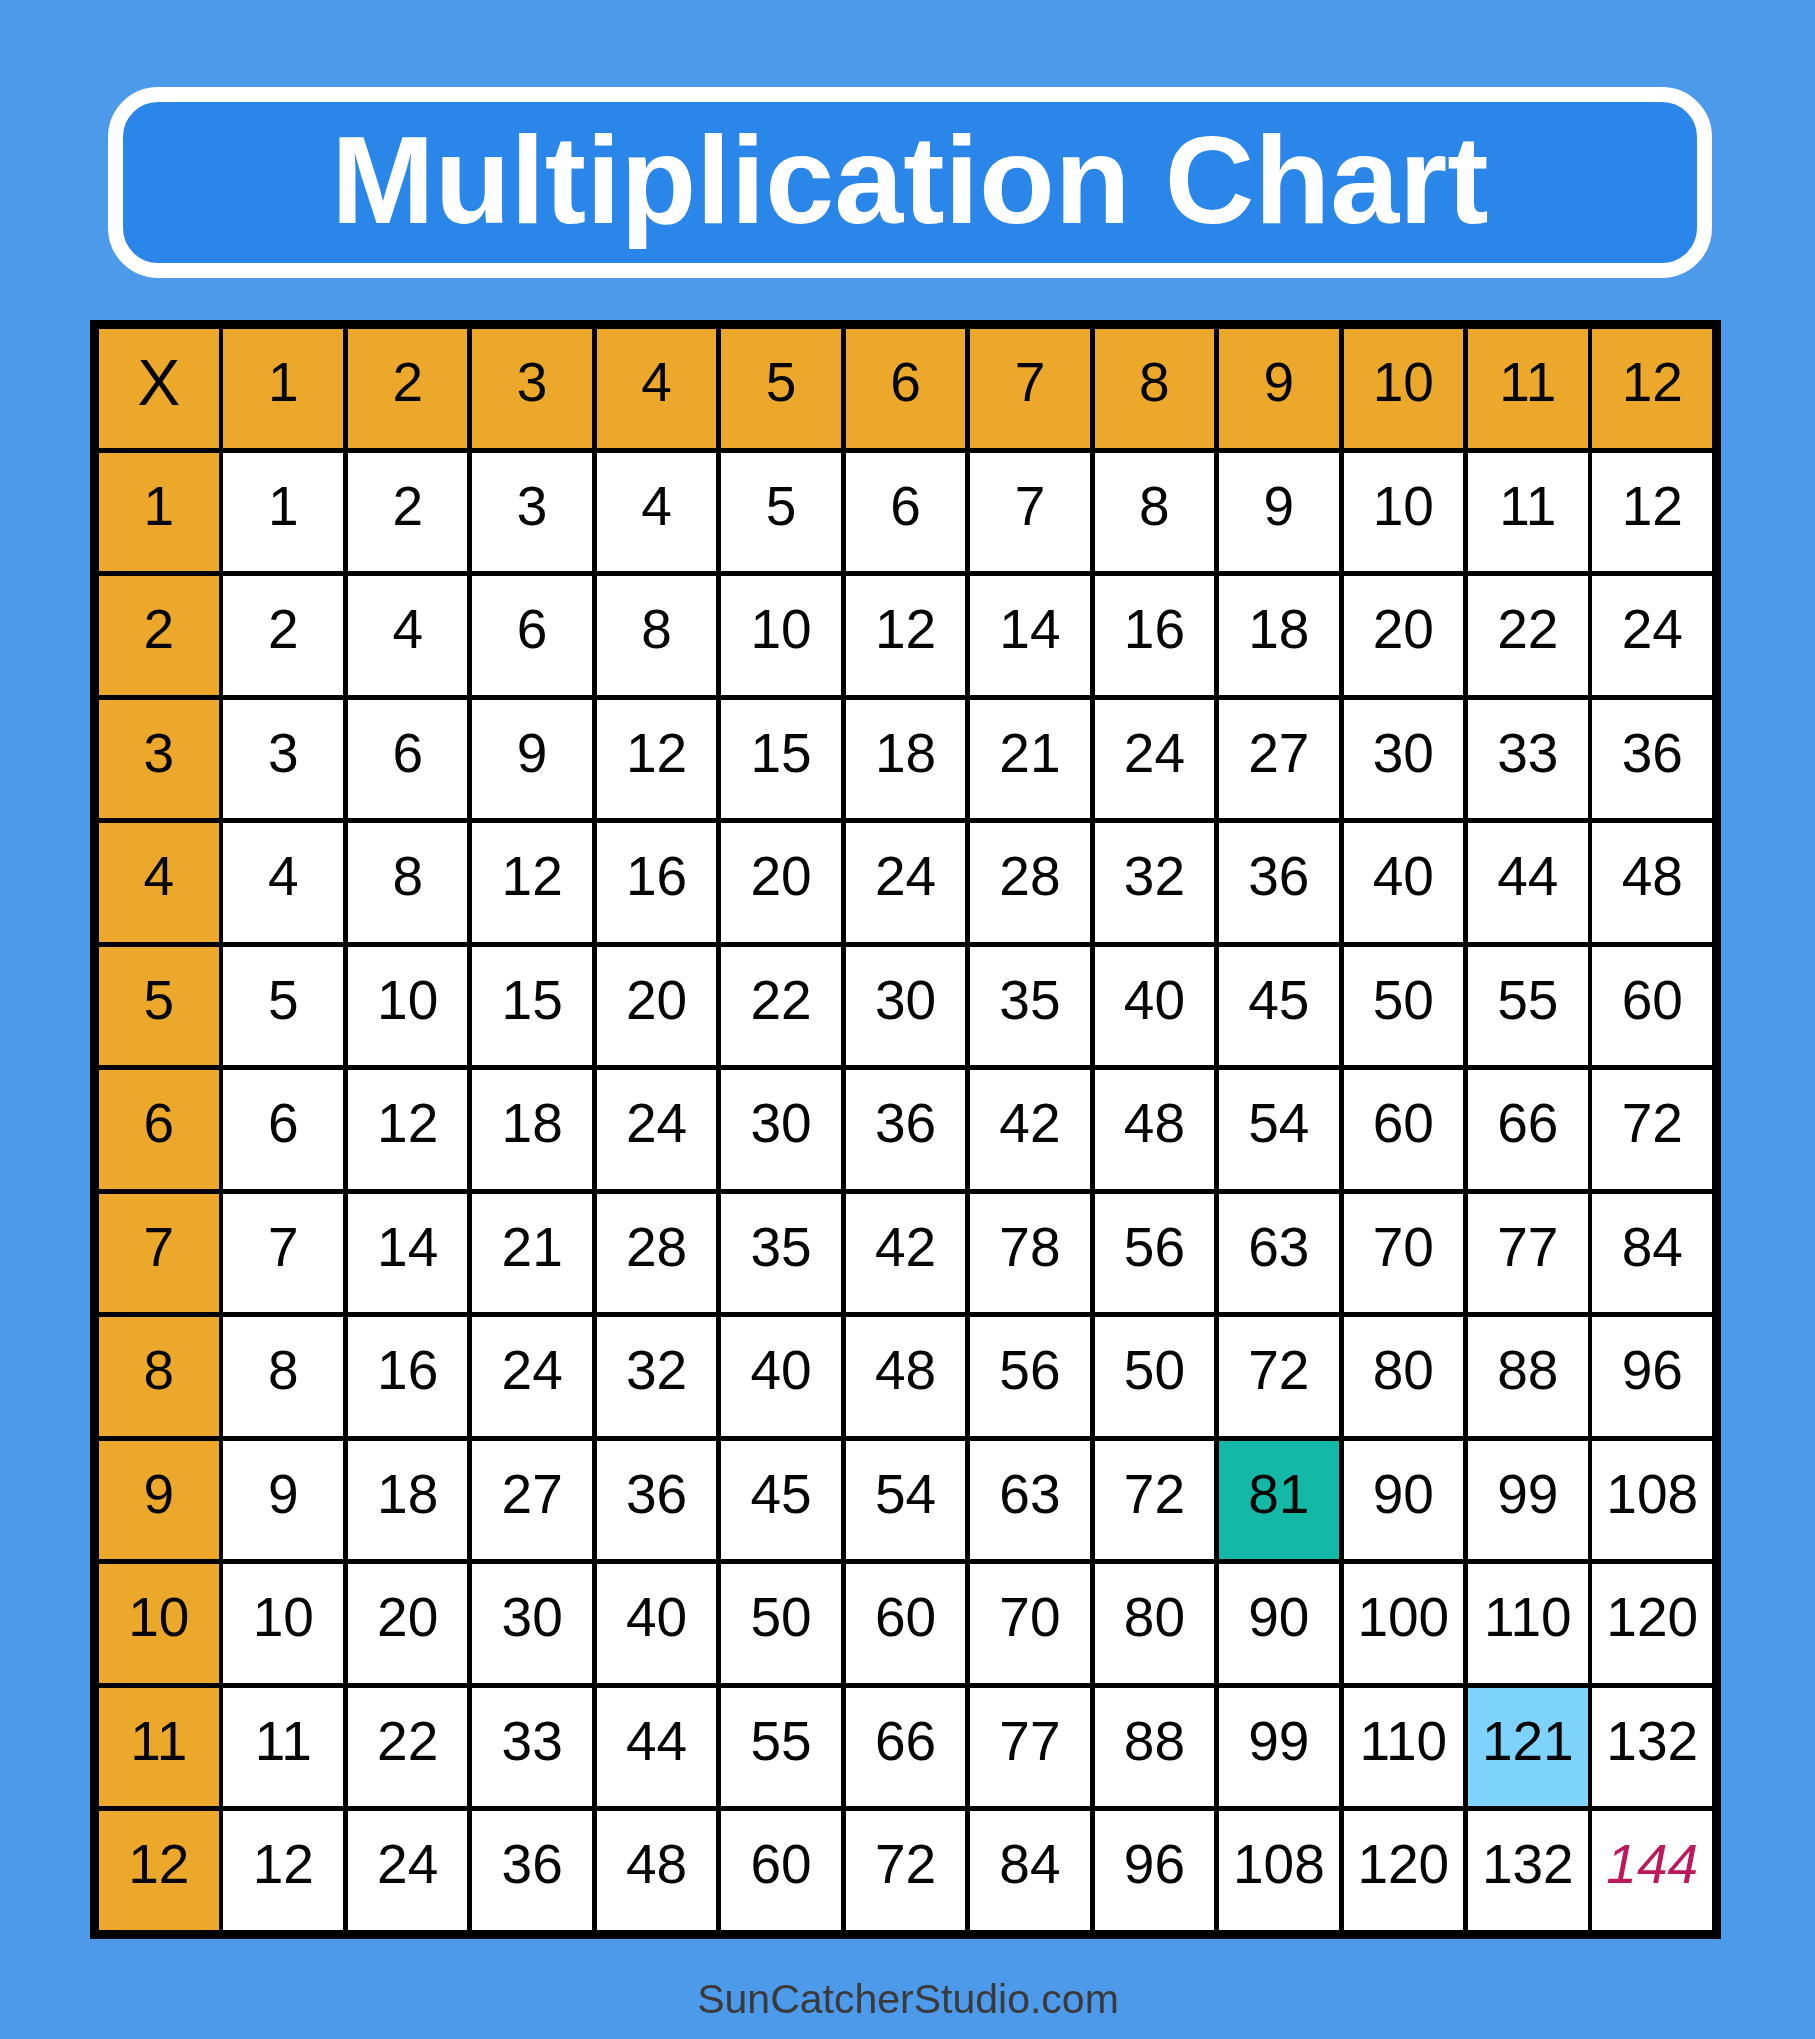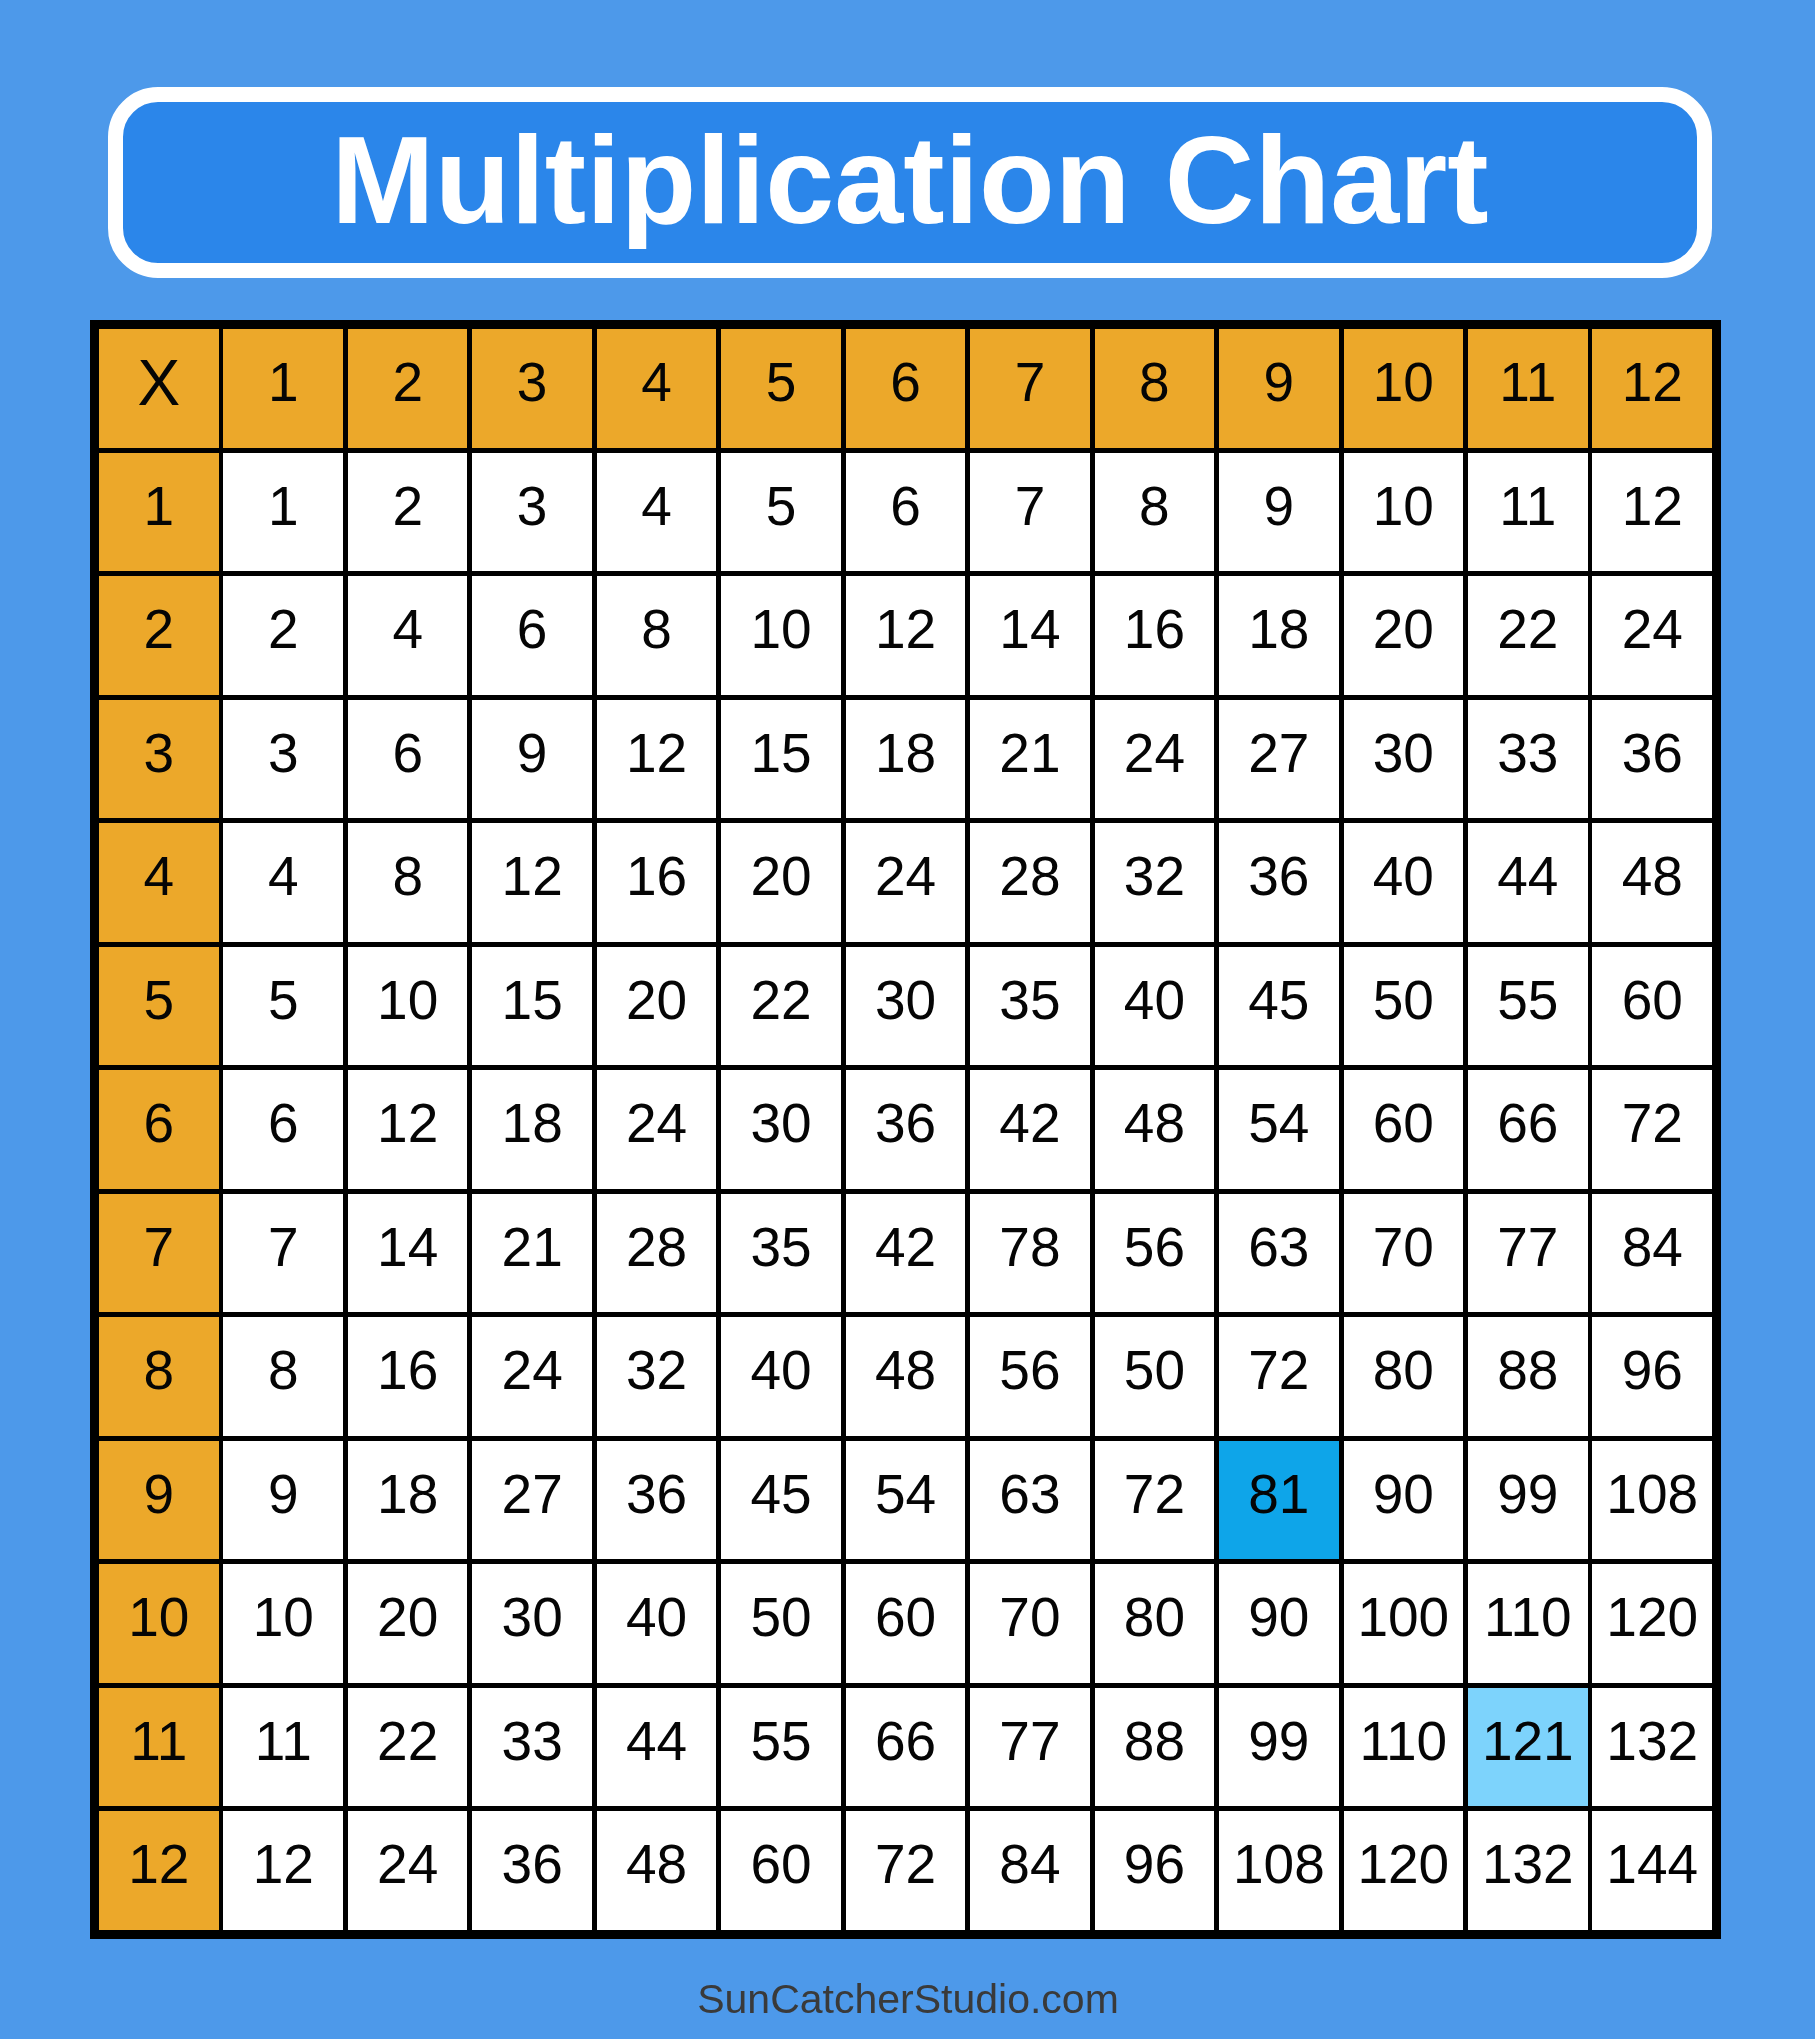--- a/index.html
+++ b/index.html
@@ -211,21 +211,21 @@
     <div class="cell" style="background: rgb(255, 255, 255); color: rgb(5, 5, 5);">96</div>
     <div class="cell header" style="background: rgb(236, 168, 42); color: rgb(5, 5, 5);">9</div>
     <div class="cell" style="background: rgb(255, 255, 255); color: rgb(5, 5, 5);">9</div>
     <div class="cell" style="background: rgb(255, 255, 255); color: rgb(5, 5, 5);">18</div>
     <div class="cell" style="background: rgb(255, 255, 255); color: rgb(5, 5, 5);">27</div>
     <div class="cell" style="background: rgb(255, 255, 255); color: rgb(5, 5, 5);">36</div>
     <div class="cell" style="background: rgb(255, 255, 255); color: rgb(5, 5, 5);">45</div>
     <div class="cell" style="background: rgb(255, 255, 255); color: rgb(5, 5, 5);">54</div>
     <div class="cell" style="background: rgb(255, 255, 255); color: rgb(5, 5, 5);">63</div>
     <div class="cell" style="background: rgb(255, 255, 255); color: rgb(5, 5, 5);">72</div>
-    <div class="cell" style="background: #0ea5e9; color: rgb(5, 5, 5);">81</div>
+    <div class="cell" style="background: #14b8a6; color: rgb(5, 5, 5);">81</div>
     <div class="cell" style="background: rgb(255, 255, 255); color: rgb(5, 5, 5);">90</div>
     <div class="cell" style="background: rgb(255, 255, 255); color: rgb(5, 5, 5);">99</div>
     <div class="cell" style="background: rgb(255, 255, 255); color: rgb(5, 5, 5);">108</div>
     <div class="cell header" style="background: rgb(236, 168, 42); color: rgb(5, 5, 5);">10</div>
     <div class="cell" style="background: rgb(255, 255, 255); color: rgb(5, 5, 5);">10</div>
     <div class="cell" style="background: rgb(255, 255, 255); color: rgb(5, 5, 5);">20</div>
     <div class="cell" style="background: rgb(255, 255, 255); color: rgb(5, 5, 5);">30</div>
     <div class="cell" style="background: rgb(255, 255, 255); color: rgb(5, 5, 5);">40</div>
     <div class="cell" style="background: rgb(255, 255, 255); color: rgb(5, 5, 5);">50</div>
     <div class="cell" style="background: rgb(255, 255, 255); color: rgb(5, 5, 5);">60</div>
@@ -253,17 +253,17 @@
     <div class="cell" style="background: rgb(255, 255, 255); color: rgb(5, 5, 5);">24</div>
     <div class="cell" style="background: rgb(255, 255, 255); color: rgb(5, 5, 5);">36</div>
     <div class="cell" style="background: rgb(255, 255, 255); color: rgb(5, 5, 5);">48</div>
     <div class="cell" style="background: rgb(255, 255, 255); color: rgb(5, 5, 5);">60</div>
     <div class="cell" style="background: rgb(255, 255, 255); color: rgb(5, 5, 5);">72</div>
     <div class="cell" style="background: rgb(255, 255, 255); color: rgb(5, 5, 5);">84</div>
     <div class="cell" style="background: rgb(255, 255, 255); color: rgb(5, 5, 5);">96</div>
     <div class="cell" style="background: rgb(255, 255, 255); color: rgb(5, 5, 5);">108</div>
     <div class="cell" style="background: rgb(255, 255, 255); color: rgb(5, 5, 5);">120</div>
     <div class="cell" style="background: rgb(255, 255, 255); color: rgb(5, 5, 5);">132</div>
-    <div class="cell" style="background: rgb(255, 255, 255); color: #000000;">144</div>
+    <div class="cell" style="background: rgb(255, 255, 255); color: #be185d; font-style: italic;">144</div>
   </div>
 
 <div class="footer" style="color: rgb(58, 58, 58);">SunCatcherStudio.com</div>
 
 
 </body></html>

